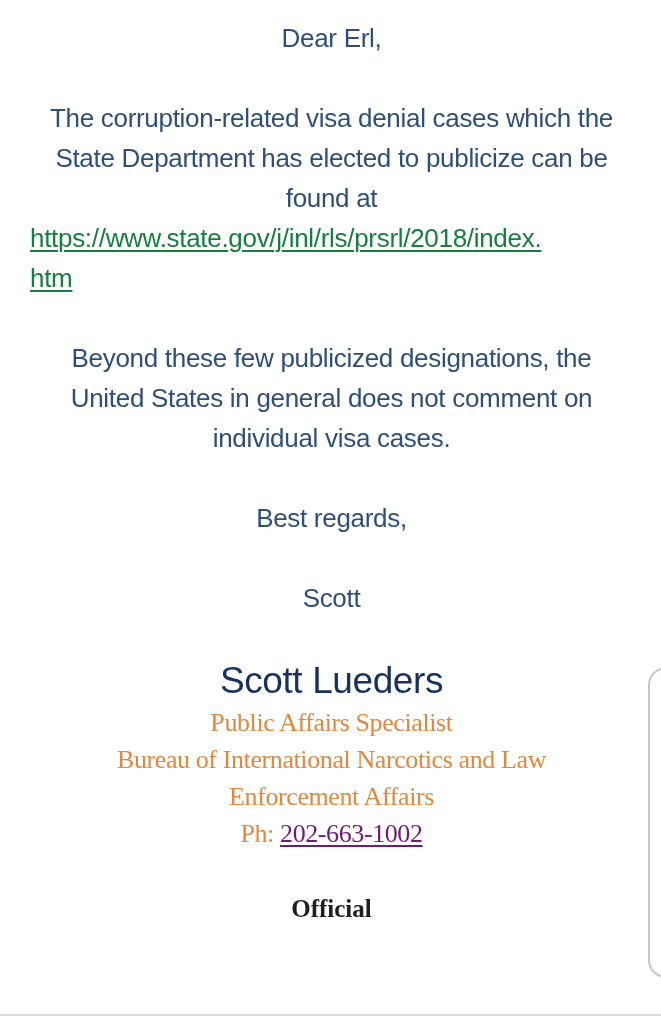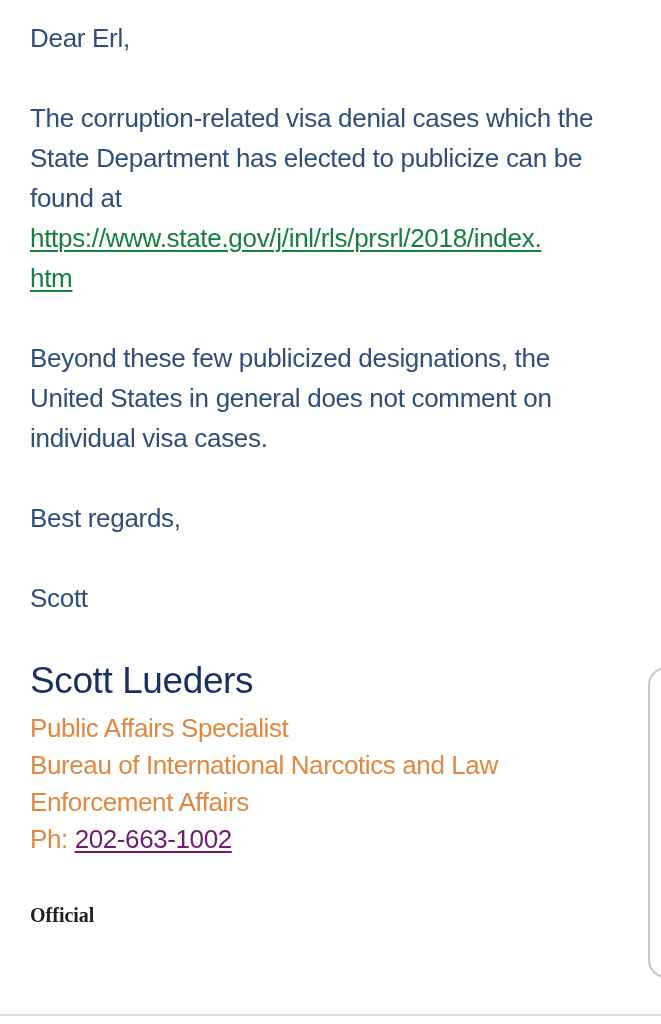--- a/index.html
+++ b/index.html
@@ -1,15 +1,15 @@
 <!DOCTYPE html>
 <html><head>
 <meta charset="utf-8">
 <style>
-  * { margin: 0; padding: 0; box-sizing: border-box; }
+  * { margin: 0; padding: 0; box-sizing: border-box; text-align: center; }
   html, body { background: #ffffff; }
   .screen {
     position: relative;
     width: 661px;
     height: 1024px;
     background: #ffffff;
     overflow: hidden;
     font-family: "Liberation Sans", sans-serif;
   }
   .content {
@@ -40,42 +40,42 @@
   }
   .sig-name {
     margin-top: 40px;
     font-size: 37px;
     line-height: 46px;
     letter-spacing: -0.4px;
     color: #16305f;
     white-space: nowrap;
   }
   .sig-block {
-    margin-top: 6px;
+    font-family: Liberation Serif, serif;
   }
   .sig-line {
     font-size: 26px;
     line-height: 37px;
     letter-spacing: -0.4px;
     color: #e1873e;
     white-space: nowrap;
   }
   .ph-label { white-space: pre; color: #e1873e; }
   a.phone-link {
     color: #701a75;
     text-decoration: underline;
     text-decoration-thickness: 2px;
     text-underline-offset: 3px;
     cursor: pointer;
   }
   .official {
     margin-top: 37px;
     font-family: "Liberation Serif", serif;
     font-weight: 700;
-    font-size: 20px;
+    font-size: 25px;
     line-height: 40px;
     color: #1f1f1f;
     white-space: nowrap;
   }
   .divider {
     position: absolute;
     left: 0;
     top: 1014px;
     width: 661px;
     height: 2px;

